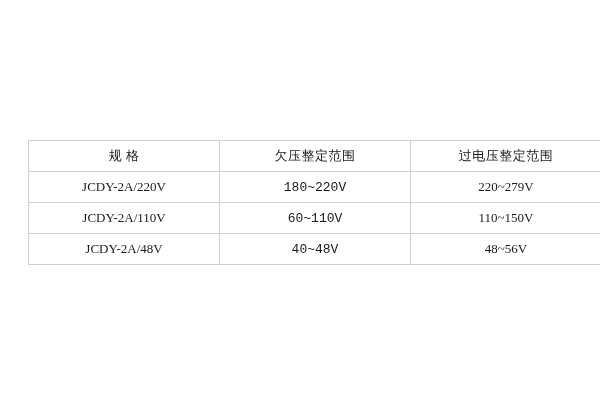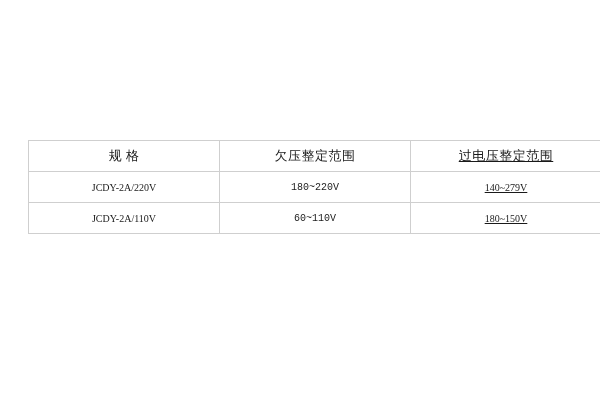--- a/index.html
+++ b/index.html
@@ -25,49 +25,54 @@
     top: 140px;
     width: 546px;
     border-collapse: collapse;
     table-layout: fixed;
   }
   .spec-table td {
     border: 1px solid #cfcfcf;
     height: 30px;
     text-align: center;
     vertical-align: middle;
-    font-size: 10px;
+    font-size: 13px;
     color: #1a1a1a;
     padding: 0 4px;
     white-space: nowrap;
   }
   .spec-table .col-a { width: 182px; }
   .spec-table .col-b { width: 182px; font-family: Liberation Mono, monospace; }
-  .spec-table .col-c { width: 182px; text-decoration: underline; }
+  .spec-table .col-c { width: 182px; }
   .spec-table tr.header td {
     font-size: 13px;
     letter-spacing: 0.5px;
   }
 </style>
 </head>
 <body>
 
 <div class="page">
   <table class="spec-table">
     <tbody>
       <tr class="header">
         <td class="col-a">规  格</td>
         <td class="col-b">欠压整定范围</td>
         <td class="col-c">过电压整定范围</td>
       </tr>
       <tr>
         <td class="col-a">JCDY-2A/220V</td>
         <td class="col-b">180~220V</td>
-        <td class="col-c">140~279V</td>
+        <td class="col-c">220~279V</td>
       </tr>
       <tr>
         <td class="col-a">JCDY-2A/110V</td>
         <td class="col-b">60~110V</td>
-        <td class="col-c">180~150V</td>
+        <td class="col-c">110~150V</td>
+      </tr>
+      <tr>
+        <td class="col-a">JCDY-2A/48V</td>
+        <td class="col-b">40~48V</td>
+        <td class="col-c">48~56V</td>
       </tr>
     </tbody>
   </table>
 </div>
 
 </body></html>

